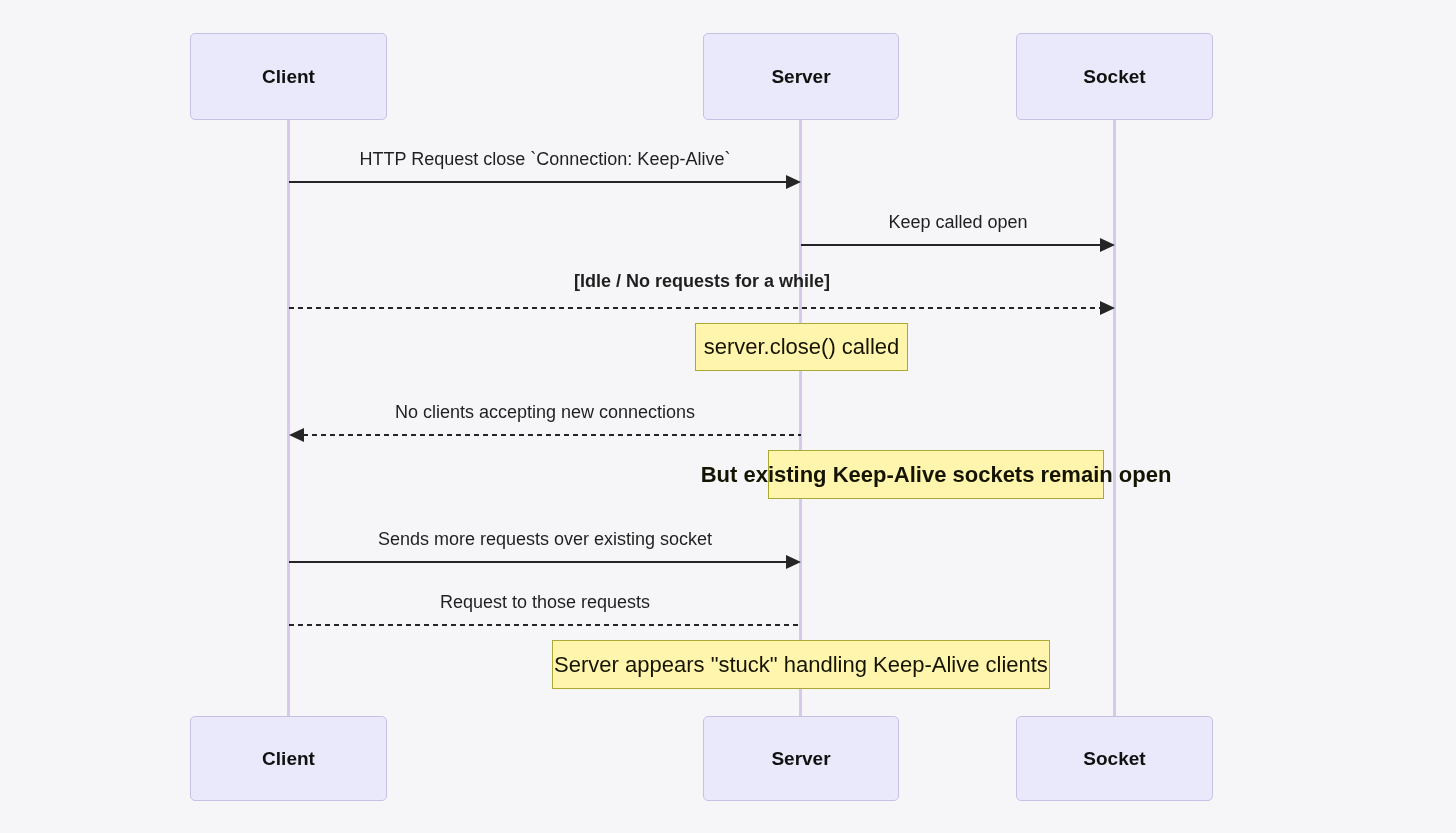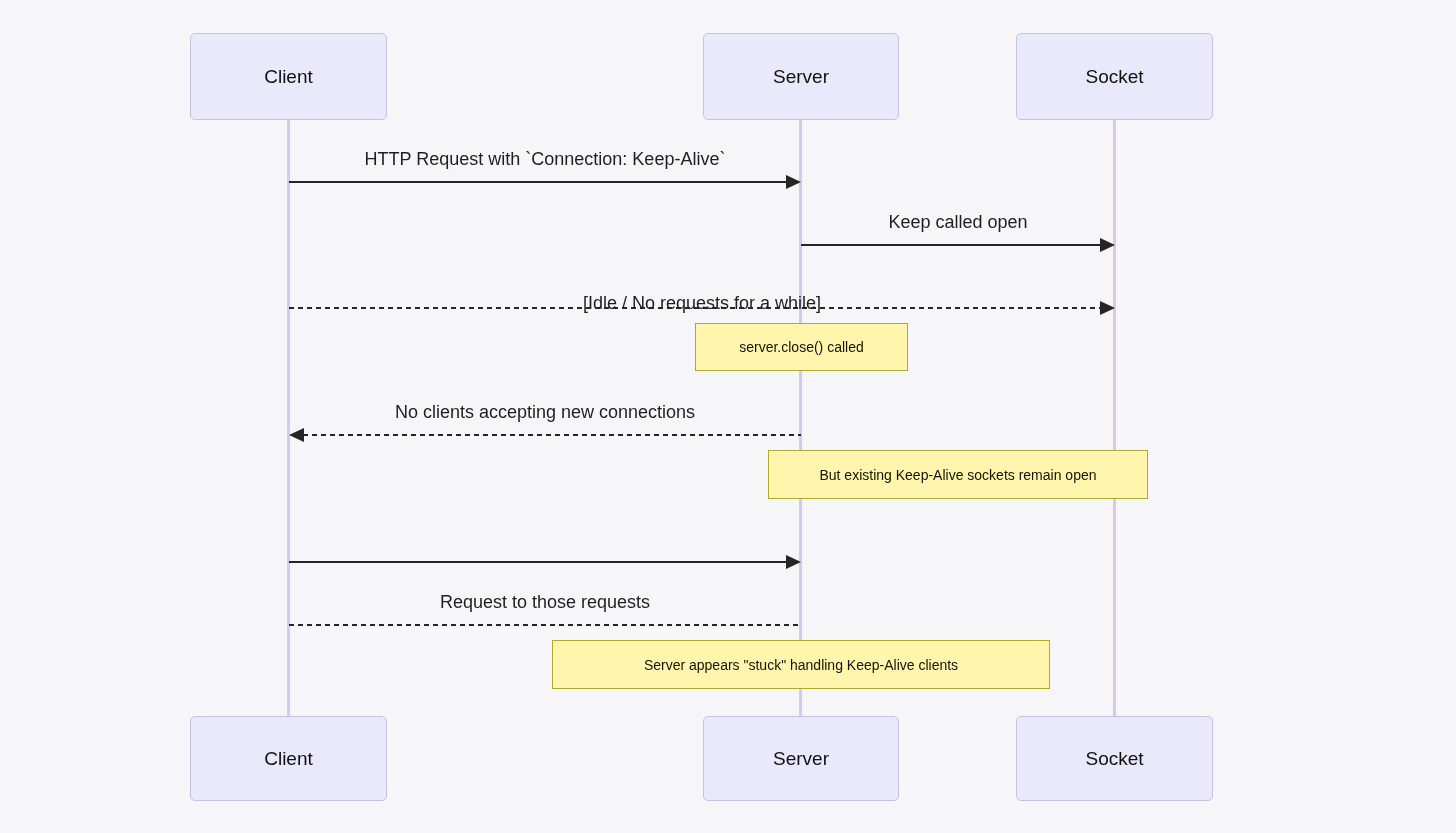--- a/index.html
+++ b/index.html
@@ -27,20 +27,21 @@
     height: 87px;
     background: #e9e9fb;
     border: 1px solid #c9c0e6;
     border-radius: 5px;
     display: flex;
     align-items: center;
     justify-content: center;
     font-size: 19px;
     color: #111111;
     box-sizing: border-box;
+    font-weight: bold;
   }
   .actor-box.bottom { height: 85px; }
   .msg-label {
     position: absolute;
     height: 24px;
     line-height: 24px;
     text-align: center;
     font-size: 18px;
     color: #1f1f1f;
     white-space: nowrap;
@@ -61,59 +62,60 @@
   }
   .arrowhead.right { border-left: 15px solid #252525; }
   .arrowhead.left  { border-right: 15px solid #252525; }
   .note {
     position: absolute;
     background: #fff5ad;
     border: 1px solid #aaaa33;
     display: flex;
     align-items: center;
     justify-content: center;
-    font-size: 14px;
+    font-size: 22px;
     color: #141400;
     box-sizing: border-box;
     white-space: nowrap;
   }
 </style>
 </head>
 <body>
 
 <div class="canvas">
 
   <div class="lifeline" style="left:287px;"></div>
   <div class="lifeline" style="left:799px;"></div>
   <div class="lifeline" style="left:1113px;"></div>
 
   <div class="actor-box" style="left:190px; top:33px;">Client</div>
   <div class="actor-box" style="left:703px; top:33px; width:196px;">Server</div>
   <div class="actor-box" style="left:1016px; top:33px;">Socket</div>
 
-  <div class="msg-label" style="left:289px; width:512px; top:147px;">HTTP Request with `Connection: Keep-Alive`</div>
+  <div class="msg-label" style="left:289px; width:512px; top:147px;">HTTP Request close `Connection: Keep-Alive`</div>
   <div class="msg-line solid" style="left:289px; width:498px; top:181px;"></div>
   <div class="arrowhead right" style="left:786px; top:175px;"></div>
 
   <div class="msg-label" style="left:801px; width:314px; top:210px;">Keep called open</div>
   <div class="msg-line solid" style="left:801px; width:300px; top:244px;"></div>
   <div class="arrowhead right" style="left:1100px; top:238px;"></div>
 
-  <div class="msg-label" style="left:289px; width:826px; top:291px;">[Idle / No requests for a while]</div>
+  <div class="msg-label" style="left:289px; width:826px; top:269px;font-weight:bold;">[Idle / No requests for a while]</div>
   <div class="msg-line dashed" style="left:289px; width:812px; top:307px;"></div>
   <div class="arrowhead right" style="left:1100px; top:301px;"></div>
 
   <div class="note" style="left:695px; top:323px; width:213px; height:48px;">server.close() called</div>
 
   <div class="msg-label" style="left:289px; width:512px; top:400px;">No clients accepting new connections</div>
   <div class="msg-line dashed" style="left:303px; width:498px; top:434px;"></div>
   <div class="arrowhead left" style="left:289px; top:428px;"></div>
 
-  <div class="note" style="left:768px; top:450px; width:380px; height:49px;">But existing Keep-Alive sockets remain open</div>
+  <div class="note" style="left:768px; top:450px; width:336px; height:49px;font-weight:bold;">But existing Keep-Alive sockets remain open</div>
 
+  <div class="msg-label" style="left:289px; width:512px; top:527px;">Sends more requests over existing socket</div>
   <div class="msg-line solid" style="left:289px; width:498px; top:561px;"></div>
   <div class="arrowhead right" style="left:786px; top:555px;"></div>
 
   <div class="msg-label" style="left:289px; width:512px; top:590px;">Request to those requests</div>
   <div class="msg-line dashed" style="left:289px; width:512px; top:624px;"></div>
 
   <div class="note" style="left:552px; top:640px; width:498px; height:49px;">Server appears "stuck" handling Keep-Alive clients</div>
 
   <div class="actor-box bottom" style="left:190px; top:716px;">Client</div>
   <div class="actor-box bottom" style="left:703px; top:716px; width:196px;">Server</div>

